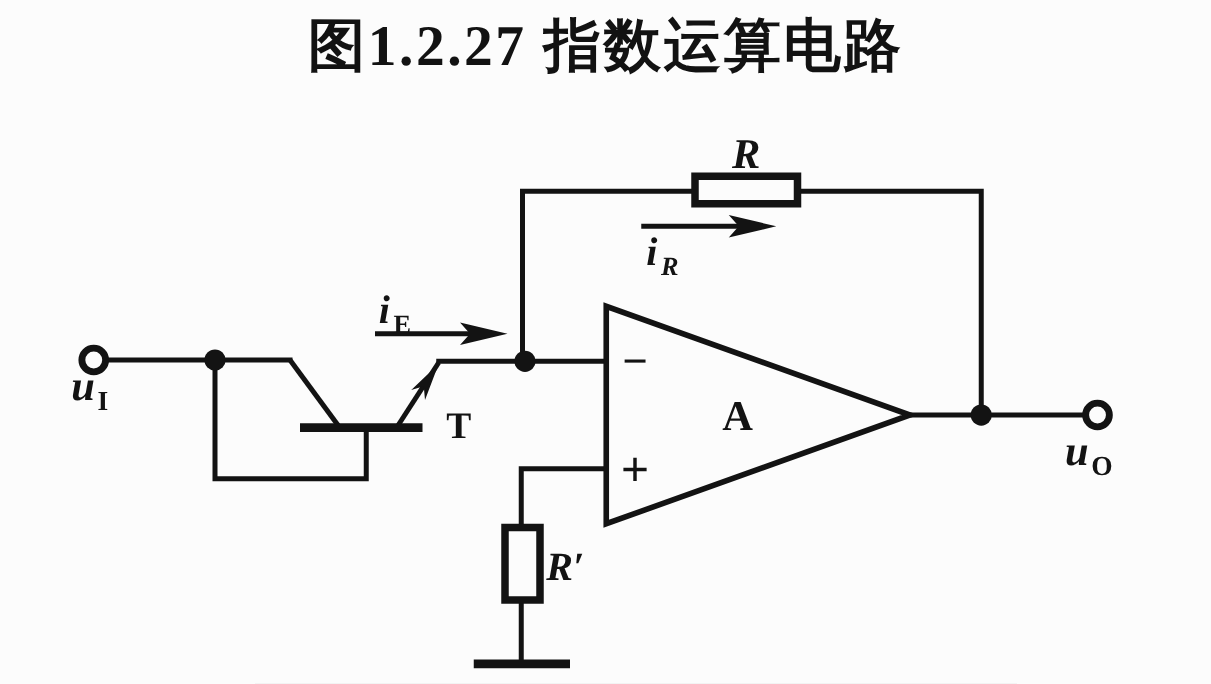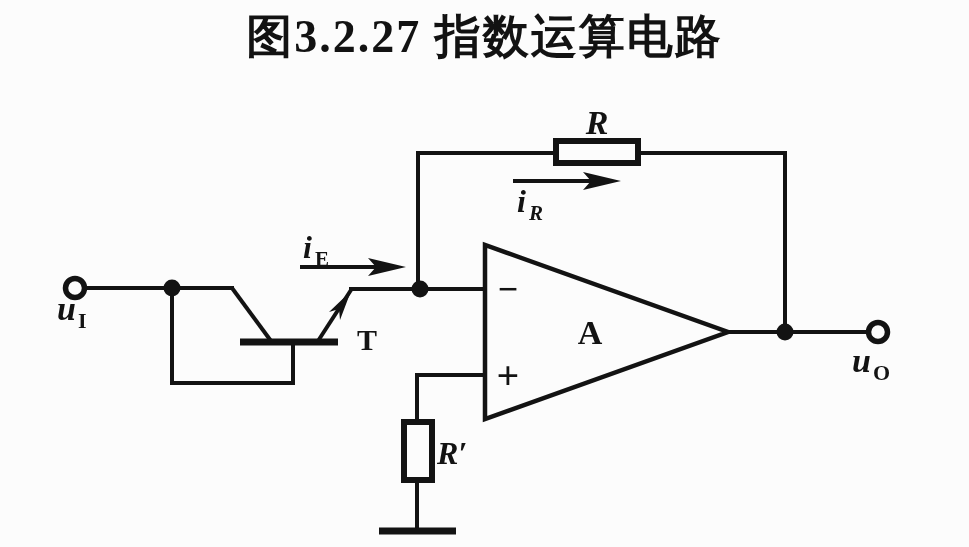--- a/index.html
+++ b/index.html
@@ -41,21 +41,21 @@
     fill: #131313;
   }
   .it  { font-style: italic; font-weight: bold; }
   .up  { font-style: normal; font-weight: bold; }
 </style>
 </head>
 <body>
 
 <div class="page">
 
-  <div class="figure-title">图3.2.27 指数运算电路</div>
+  <div class="figure-title">图1.2.27 指数运算电路</div>
 
   <svg class="schematic" width="969" height="547" viewBox="0 0 969 547">
 
     <path class="ink-stroke" stroke-width="4" d="M418,290 L418,153 L785,153 L785,330"></path>
 
     <path class="ink-stroke" stroke-width="4" d="M85,288 L234,288"></path>
 
     <path class="ink-stroke" stroke-width="4" d="M232,288 L271,341"></path>
 
     <path class="ink-stroke" stroke-width="4" d="M172,288 L172,383 L293,383 L293,344"></path>

